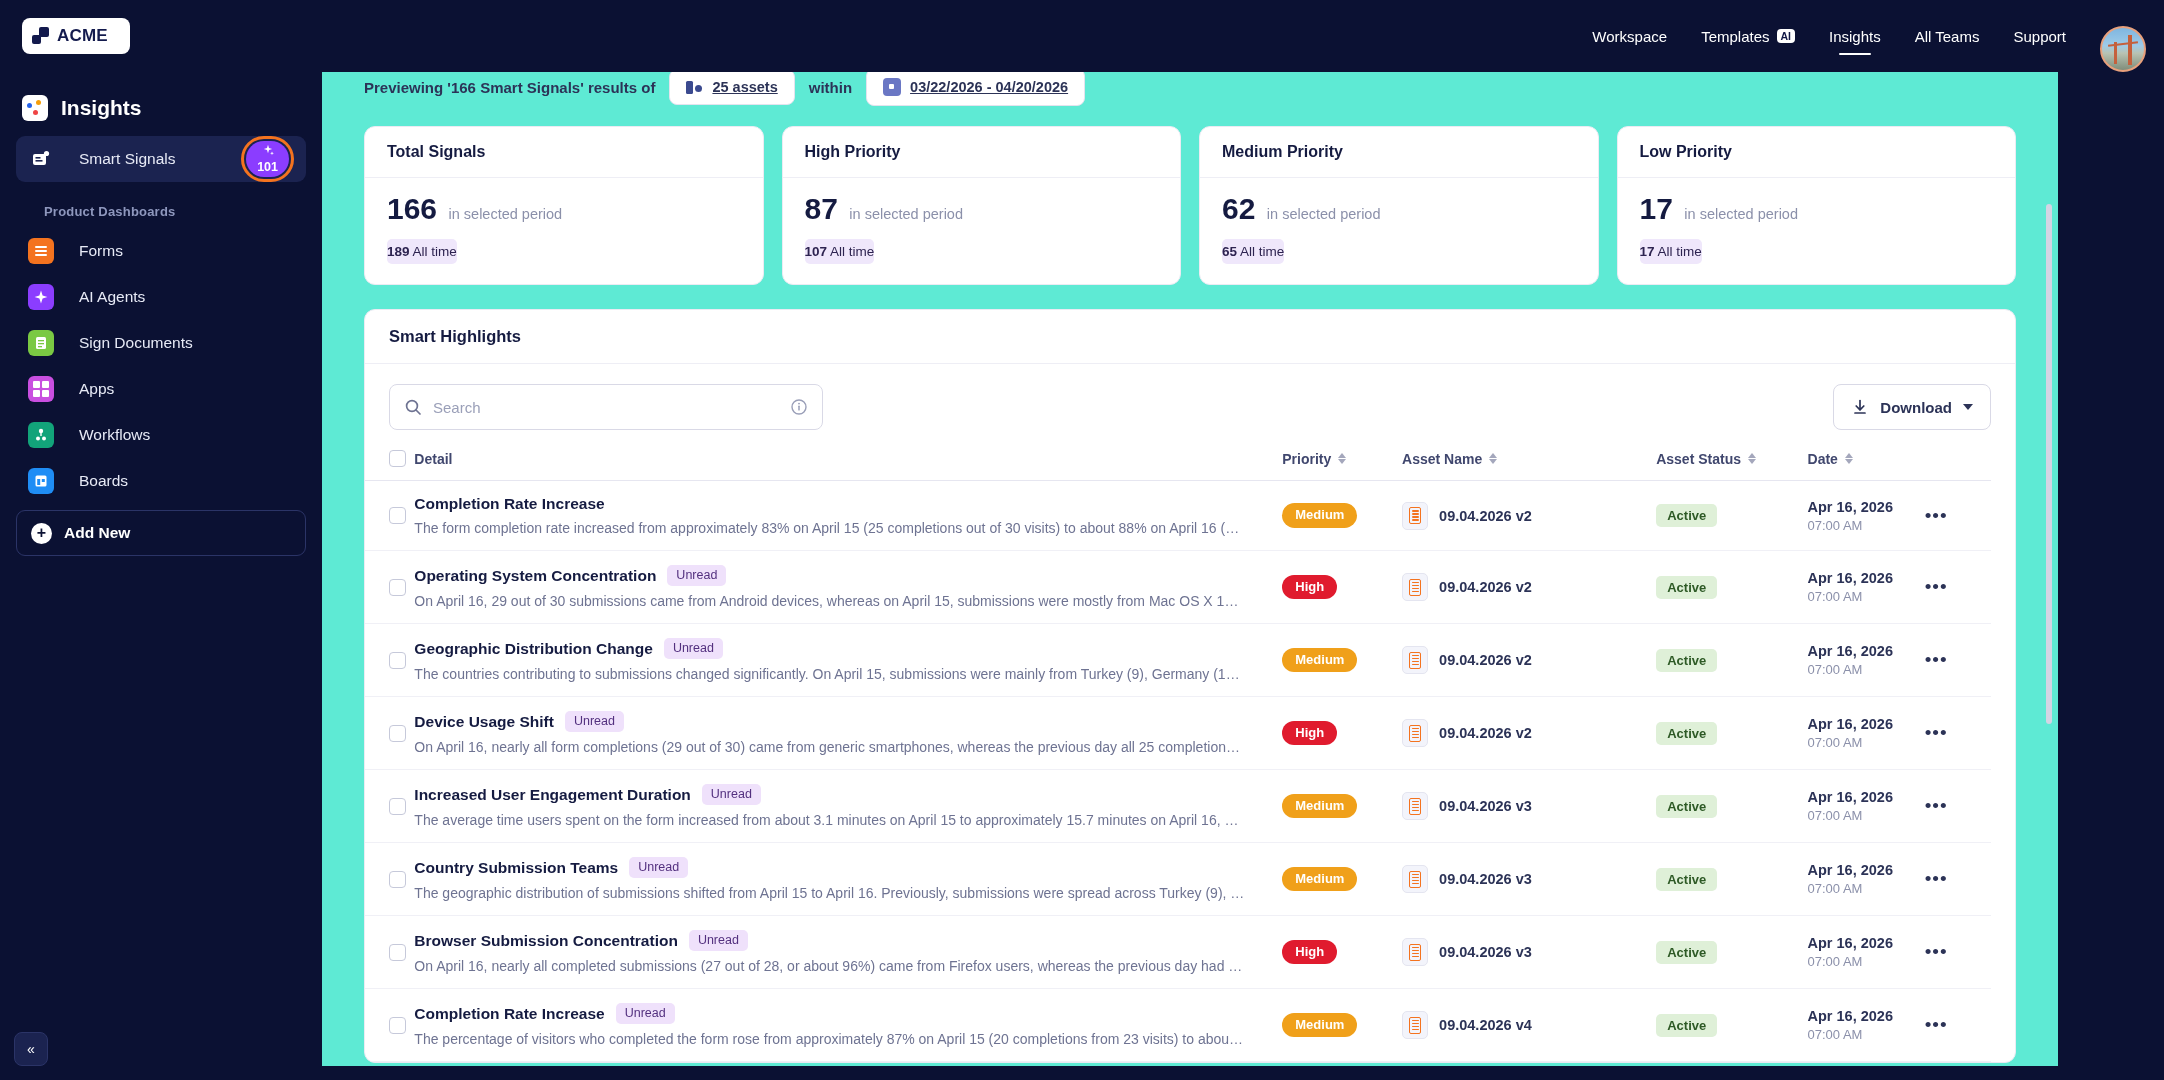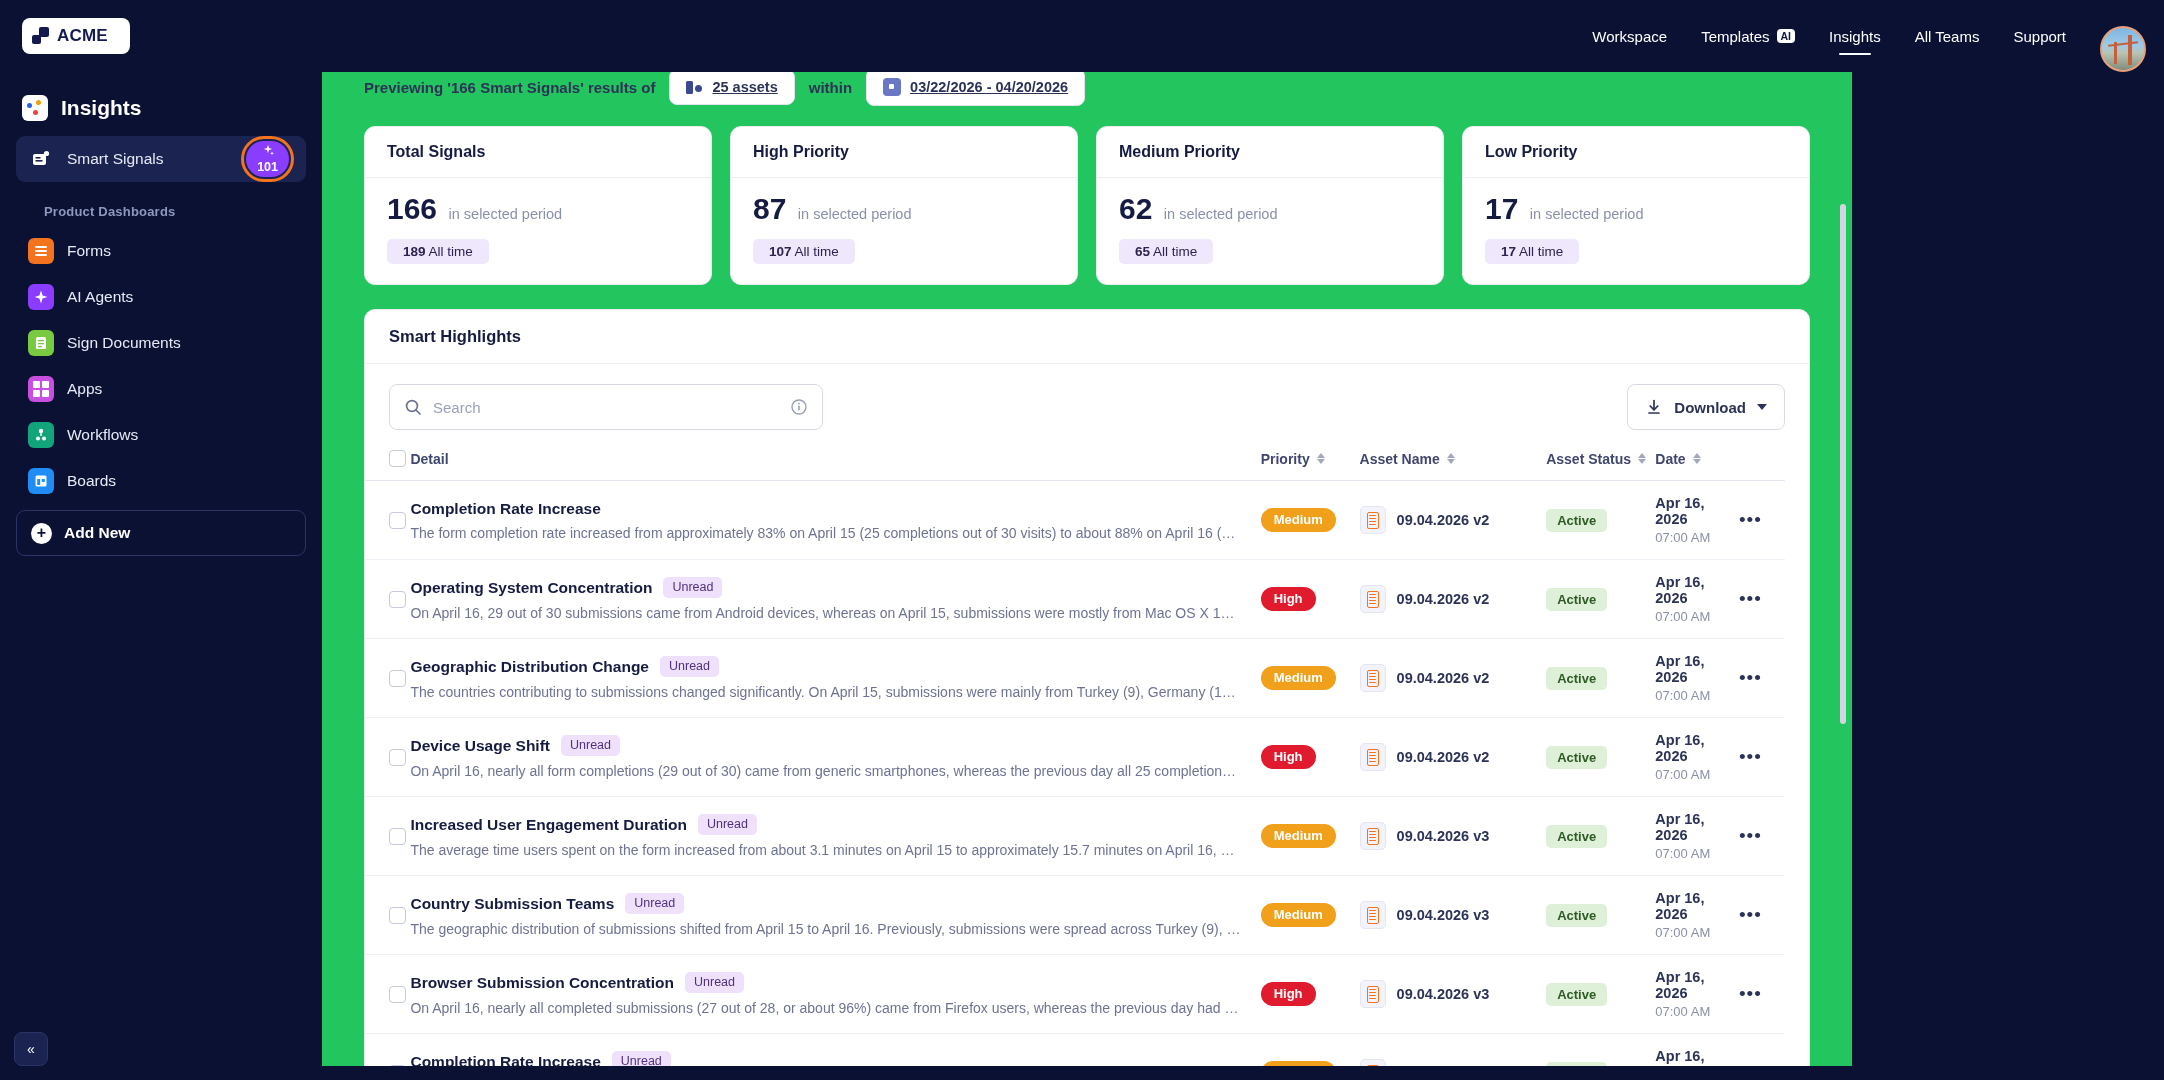--- a/index.html
+++ b/index.html
@@ -72,21 +72,21 @@
   .sidebar-title .sb-icon .d3 { position:absolute; width:5px;height:5px;border-radius:50%;background:#ef4444; left:11px; top:15px;}
   .sidebar-title-text { color: #ffffff; font-size: 21px; font-weight: 700; }
 
   .nav-list { padding: 10px 16px 0 16px; }
   .nav-row {
     display: flex; align-items: center; gap: 13px;
     height: 46px; padding: 0 12px; border-radius: 9px; cursor: pointer;
     color: #e7eaf6; font-size: 15.5px; position: relative;
   }
   .nav-row.active { background: #1b2350; }
-  .nav-row .label { flex: 1 1 auto; }
+  .nav-row .label { flex: 1 1 auto; margin-left: 12px; }
 
   .badge-ring {
     border: 3px solid #f4731f; border-radius: 999px; padding: 2px;
     display: flex; align-items: center;
   }
   .badge-pill {
     background: #8b3dff; color: #ffffff; border-radius: 999px;
     font-size: 12.5px; font-weight: 700; padding: 3.5px 11px;
     display: flex; align-items: center; gap: 5px; line-height: 1; flex-direction: column;
   }
@@ -120,22 +120,22 @@
   }
   .collapse-btn {
     position: absolute; left: 14px; bottom: 14px; width: 34px; height: 34px;
     background: #1b2350; border: 1px solid #2b3467; border-radius: 8px;
     color: #ffffff; display: flex; align-items: center; justify-content: center;
     font-size: 14px; cursor: pointer;
   }
 
   
   .main {
-    position: absolute; left: 322px; top: 54px; width: 1530px; height: 1012px;
-    background: #22c55e; border-radius: 14px 14px 0 0; overflow: hidden;
+    position: absolute; left: 322px; top: 54px; width: 1736px; height: 1012px;
+    background: #5eead4; border-radius: 14px 14px 0 0; overflow: hidden;
   }
   .preview-bar {
     display: flex; align-items: center; gap: 14px; padding: 14px 42px 10px 42px;
     font-size: 15px; color: #2c3357; font-weight: 600;
   }
   .chip {
     display: flex; align-items: center; gap: 9px; background: #ffffff;
     border: 1px solid #e3e3ee; border-radius: 8px; padding: 9px 16px;
     font-size: 14.5px; color: #2c3357; font-weight: 600; cursor: pointer; text-decoration: underline;
   }
@@ -154,21 +154,21 @@
   }
   .card-head {
     padding: 16px 22px; border-bottom: 1px solid #eeeef5;
     font-size: 16px; font-weight: 700; color: #151b41;
   }
   .card-body { padding: 16px 22px 20px 22px; }
   .card-num { font-size: 30px; font-weight: 800; color: #151b41; line-height: 1; }
   .card-sub { font-size: 14.5px; color: #8b90aa; margin-left: 7px; }
   .card-alltime {
     display: inline-block; margin-top: 15px; background: #efe7fb;
-    color: #2d2350; border-radius: 5px; padding: 5px 16px; font-size: 13.5px;
+    color: #2d2350; border-radius: 5px; padding: 5px 0; font-size: 13.5px;
   }
   .card-alltime b { font-weight: 700; }
 
   .panel {
     margin: 24px 42px 0 42px; background: #ffffff; border: 1px solid #ebebf3;
     border-radius: 11px; overflow: hidden;
   }
   .panel-head {
     padding: 17px 24px; border-bottom: 1px solid #eeeef5;
     font-size: 16.5px; font-weight: 700; color: #151b41;

